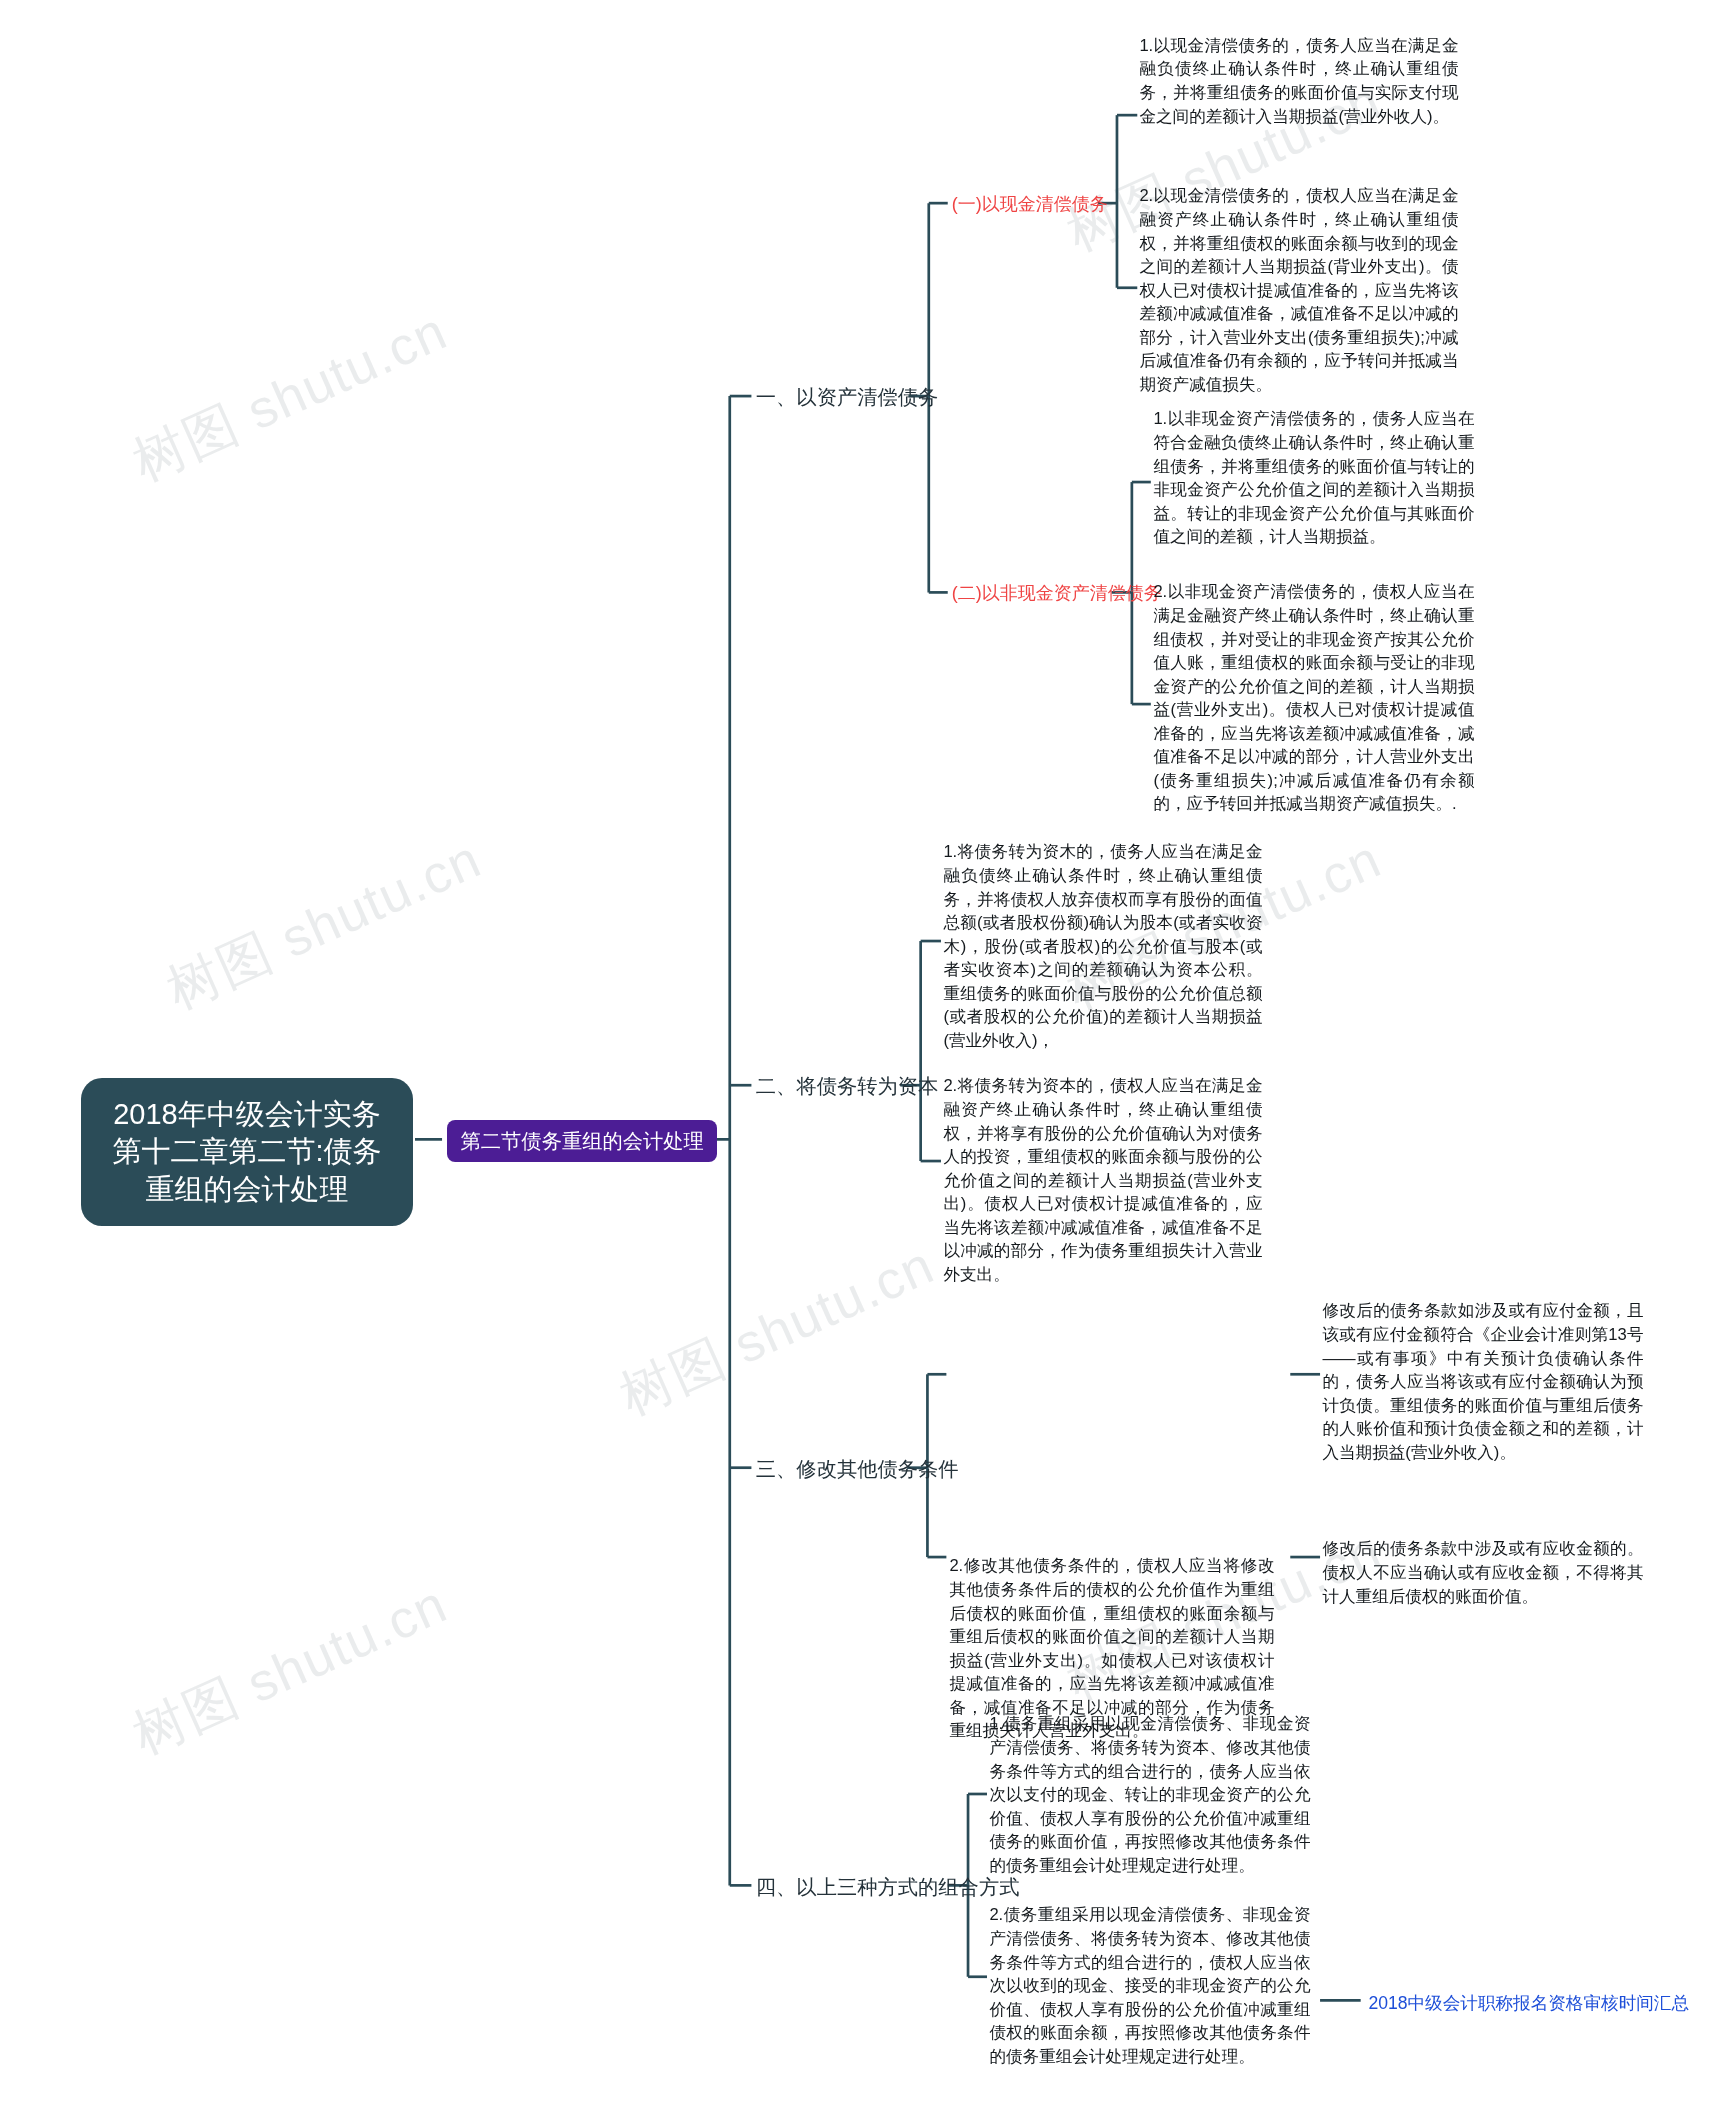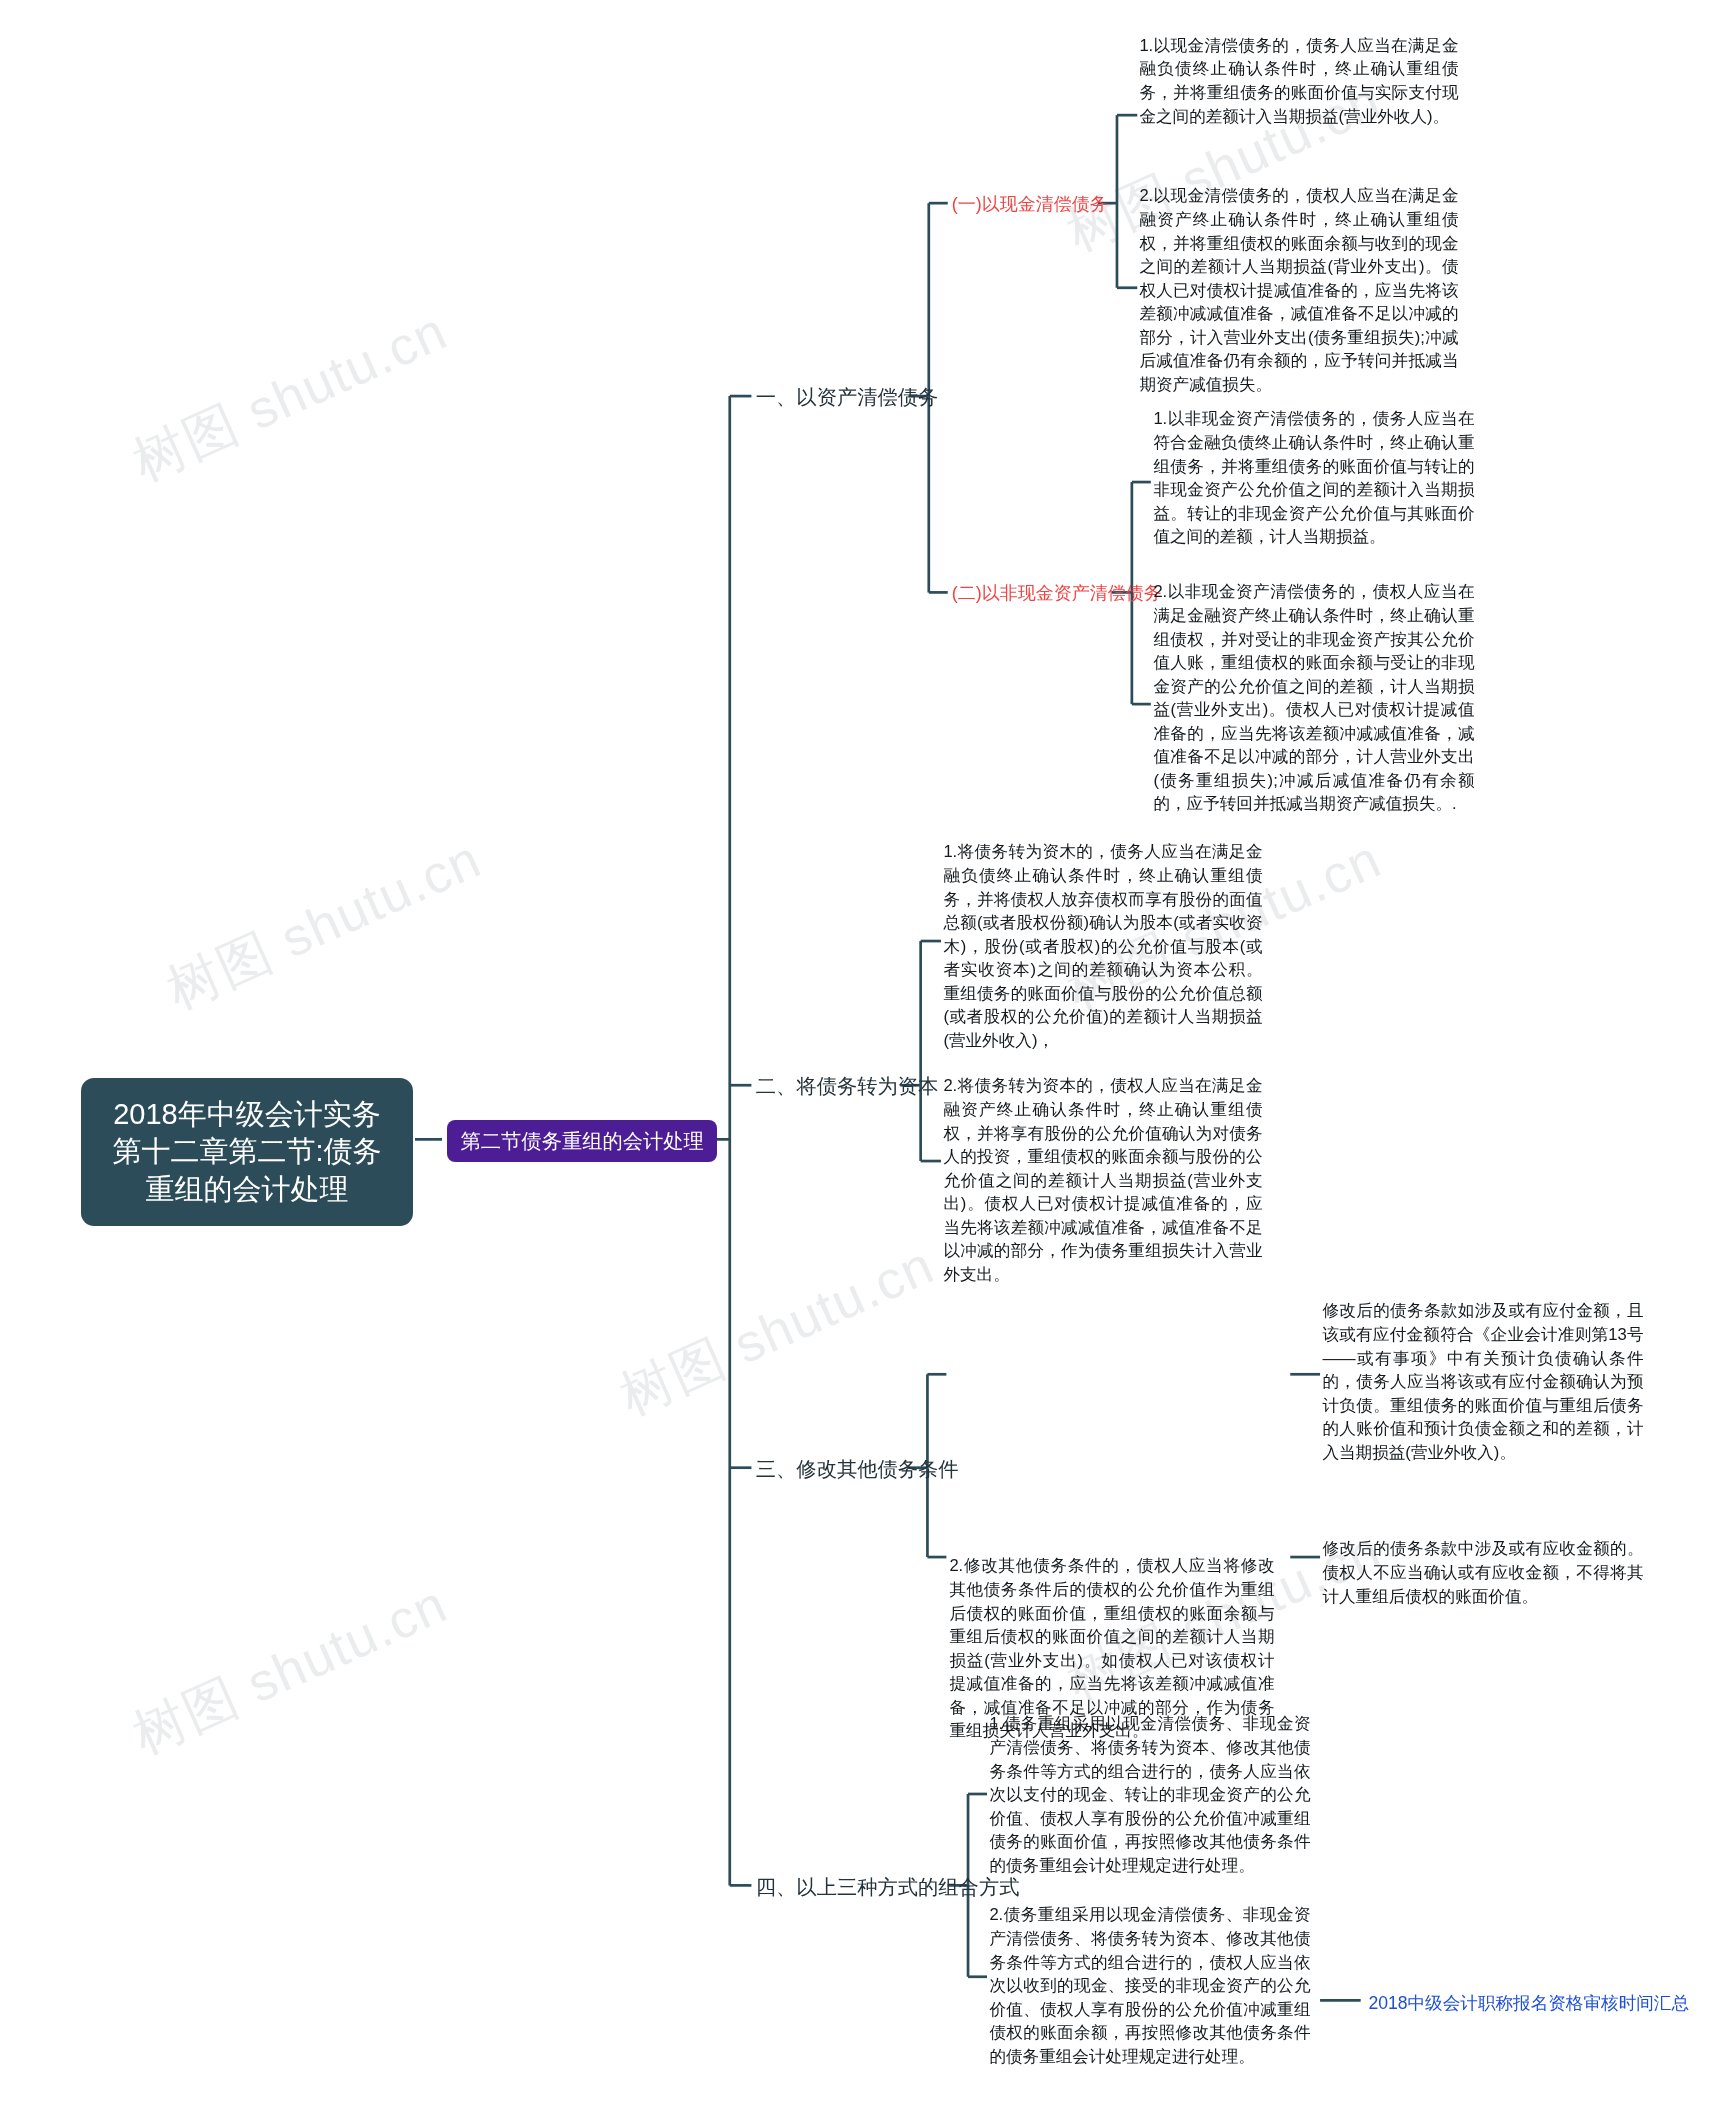--- a/index.html
+++ b/index.html
@@ -30,21 +30,21 @@
 
   
   #canvas { position:absolute; left:0; top:0; width:1733px; height:2119px; }
   svg.links { position:absolute; left:0; top:0; width:1733px; height:2119px; pointer-events:none; }
 
   .node { position:absolute; }
 
   .root-node {
     background:#2b4c58;
     color:#ffffff;
-    border-radius:13px;
+    border-radius:21px;
     padding:17.6px 20.3px;
     width:332px;
     text-align:center;
     font-size:29px;
     line-height:1.30;
     letter-spacing:0px;
     font-weight:400;
   }
 
   .l2-node {

